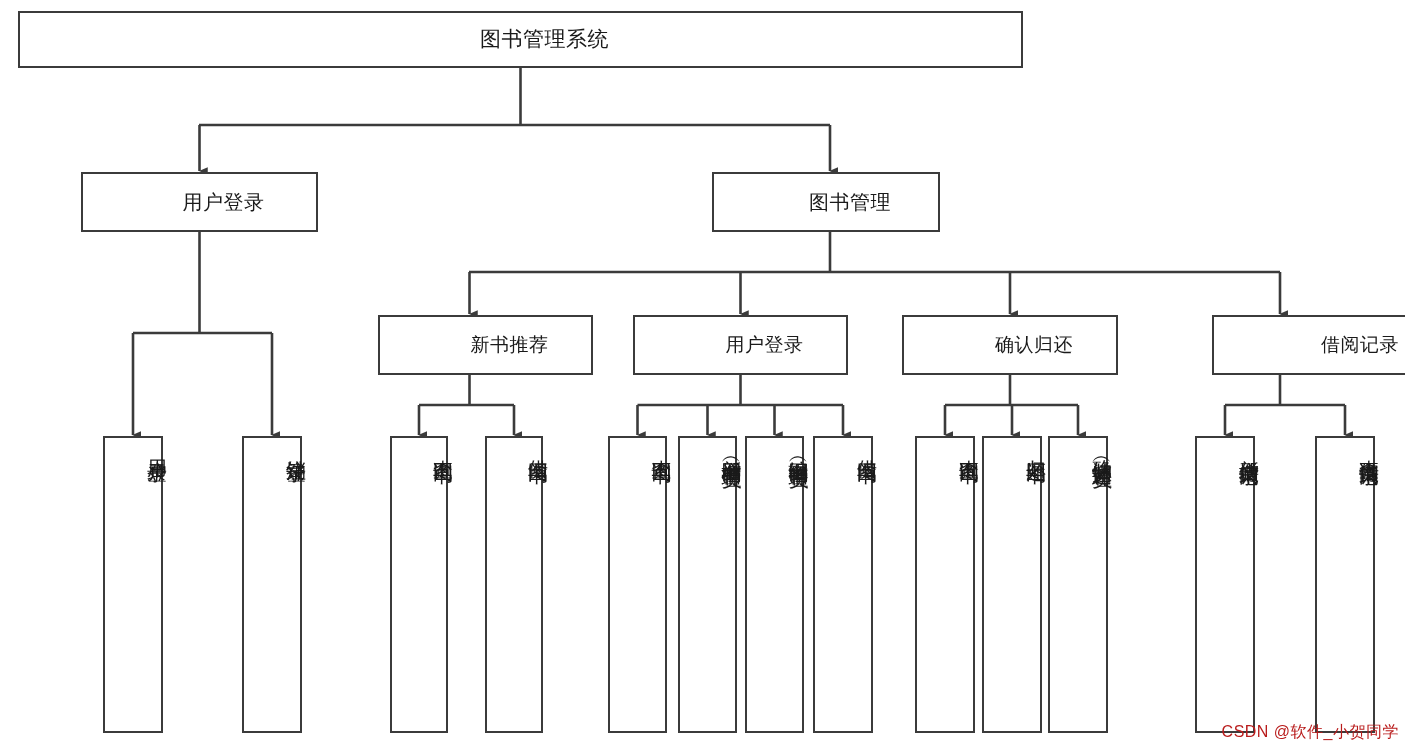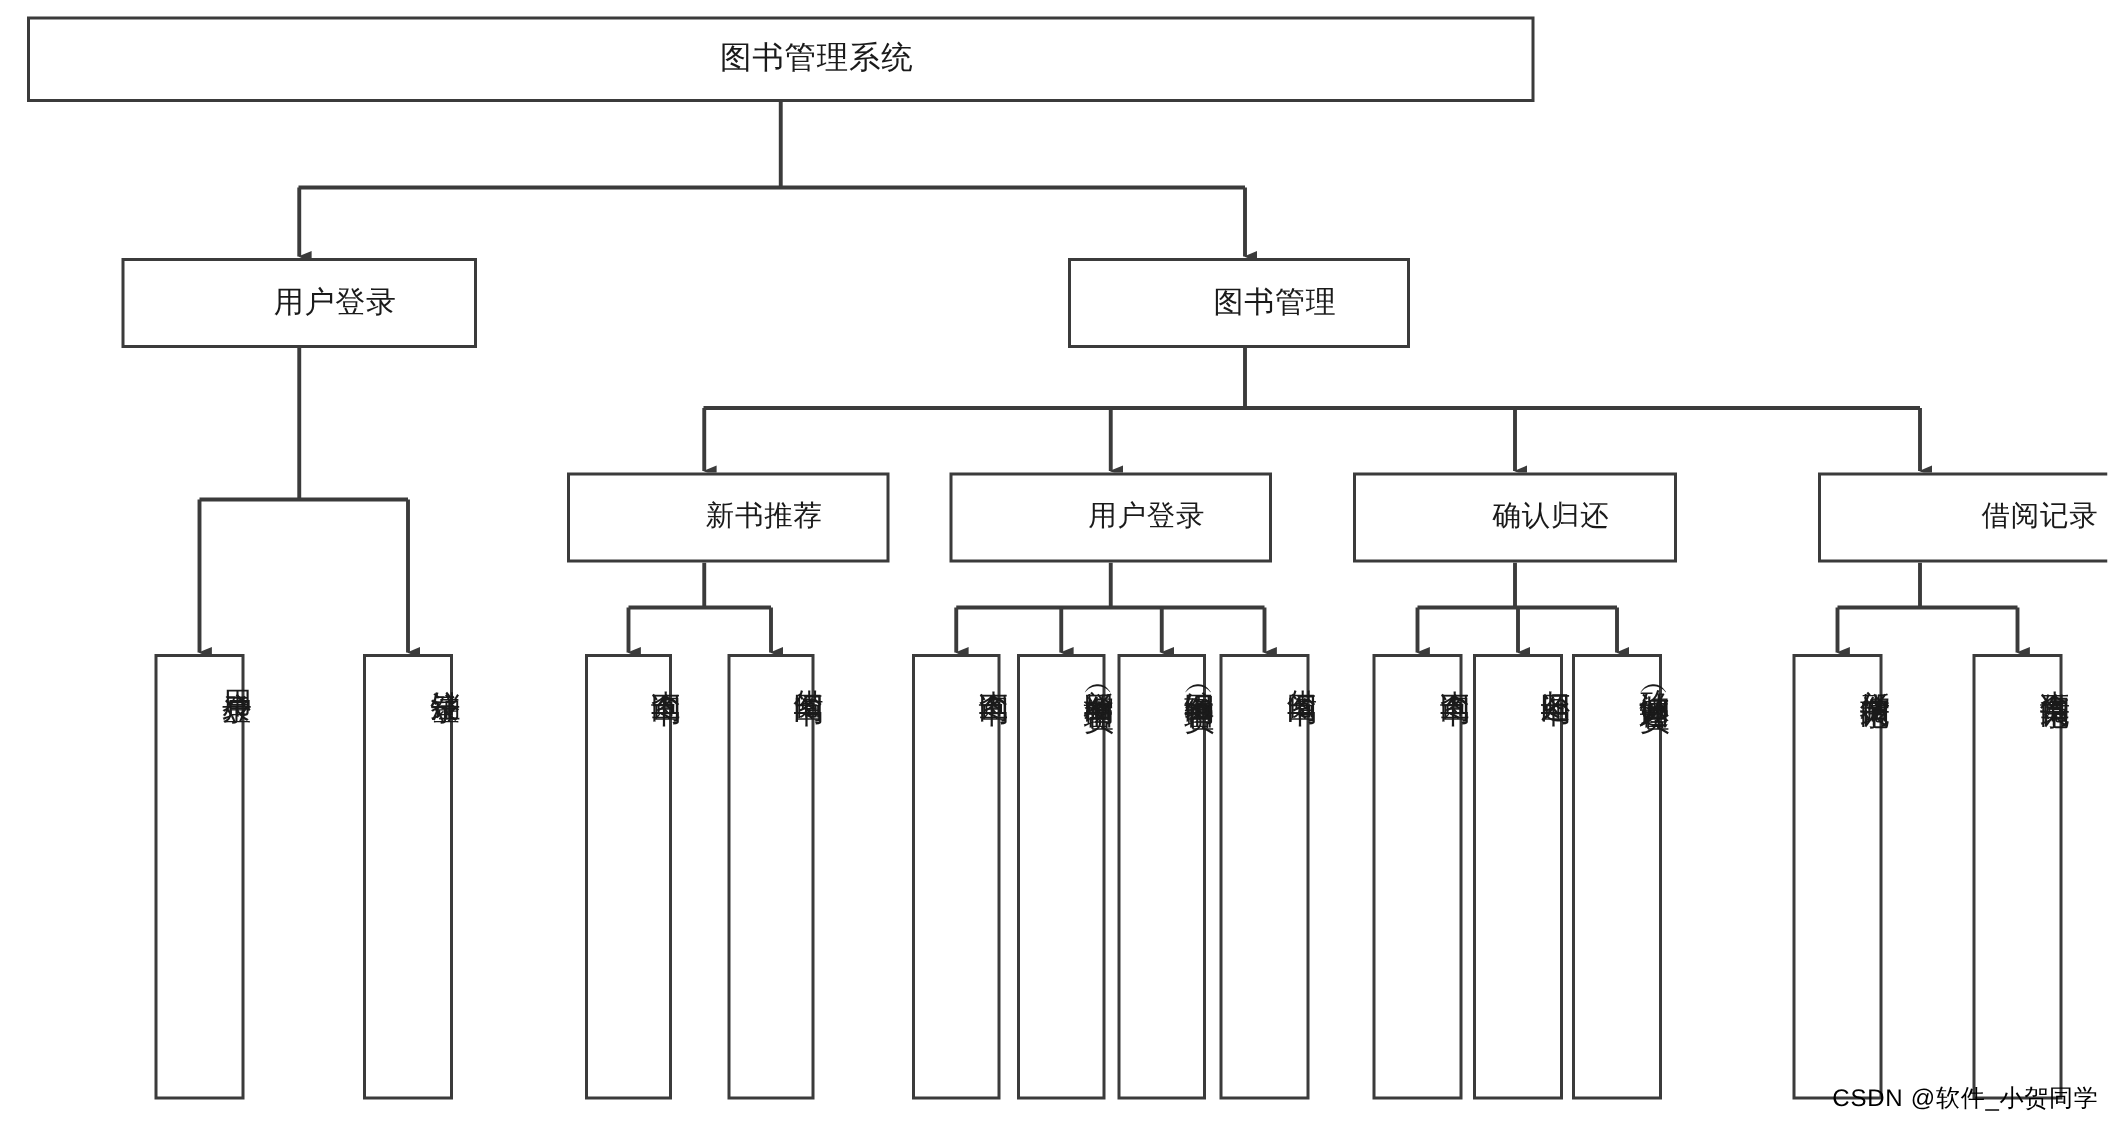--- a/index.html
+++ b/index.html
@@ -58,21 +58,21 @@
   }
   .leaf {
     align-items: flex-start;
     padding-top: 6px;
   }
   .watermark {
     position: absolute;
     right: 6px;
     bottom: 4px;
     font-size: 16px;
-    color: #000000;
+    color: #b91c1c;
     z-index: 5;
     white-space: nowrap;
     letter-spacing: 0.5px;
   }
 </style>
 </head>
 <body>
 
 <div id="canvas">
 

